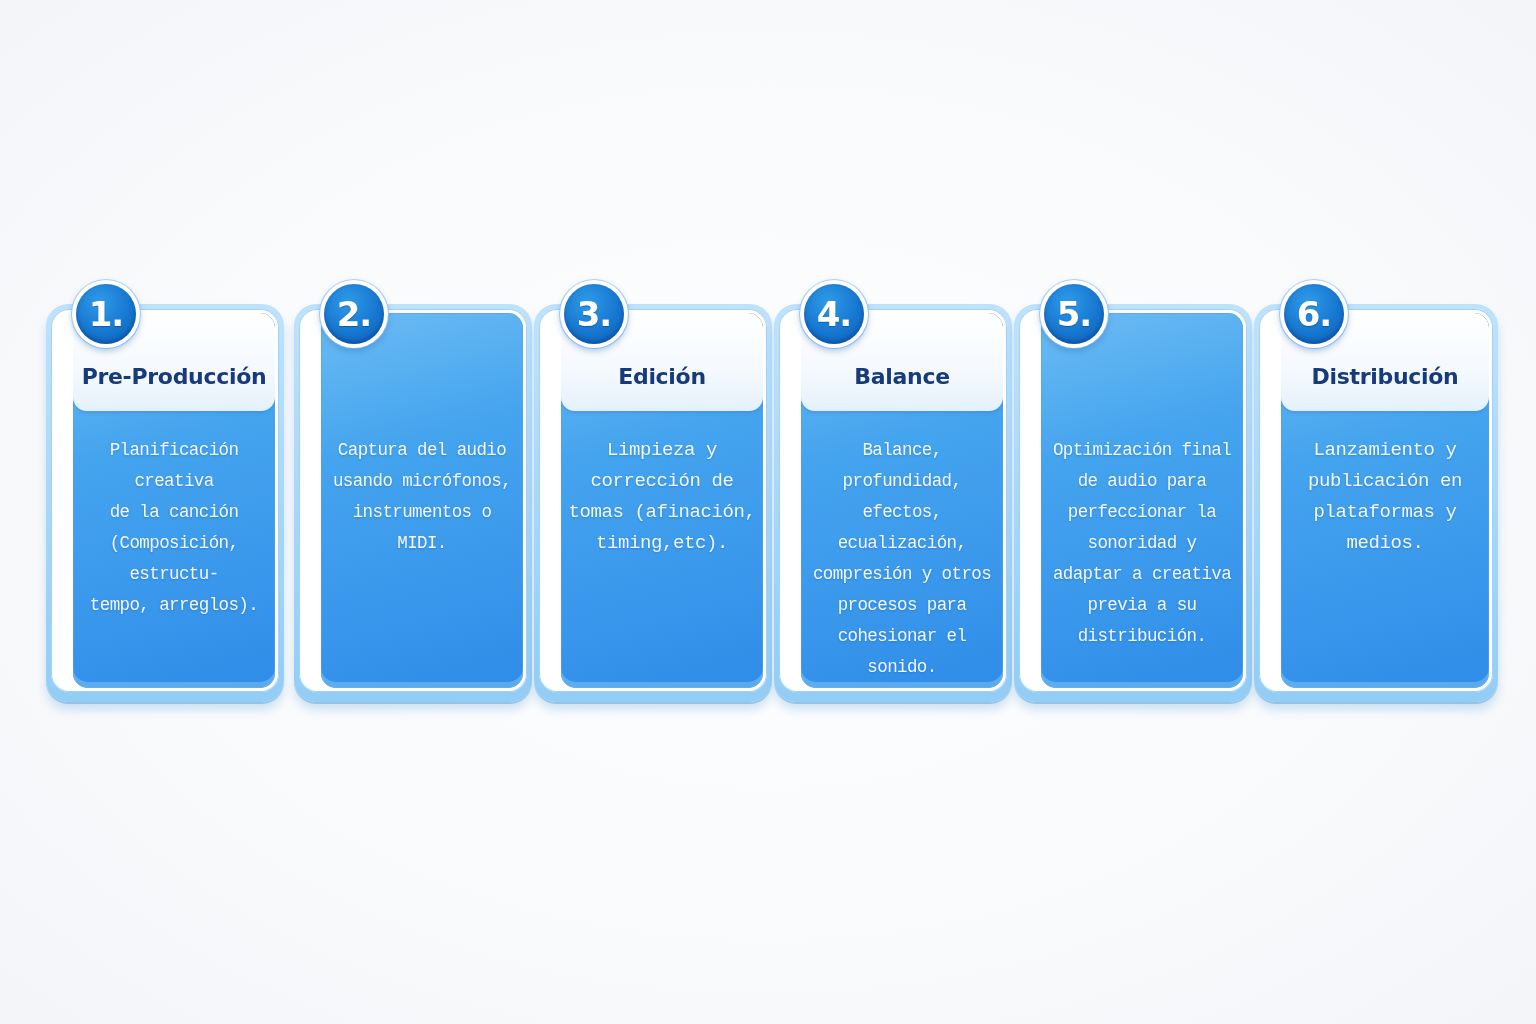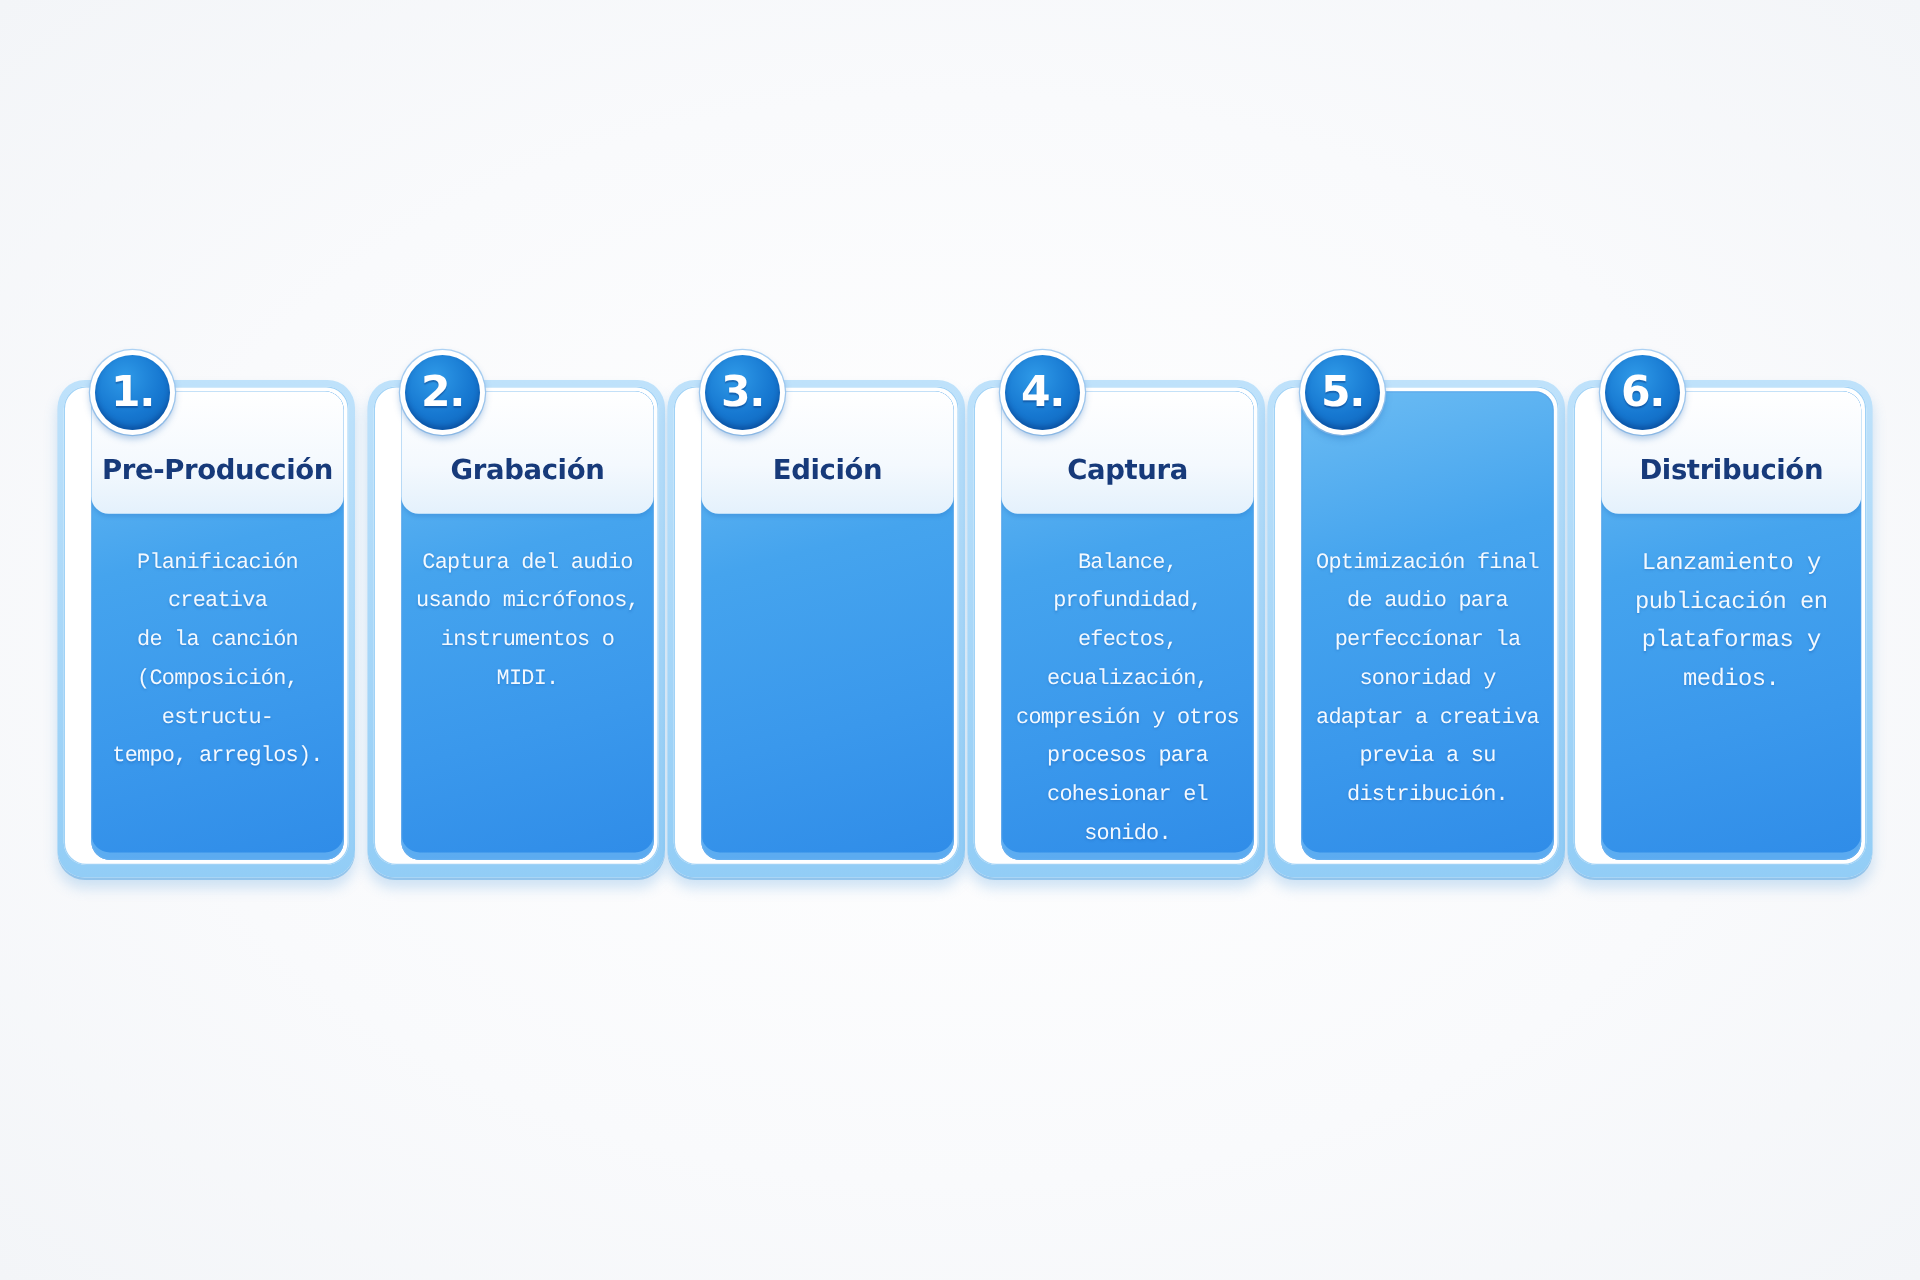--- a/index.html
+++ b/index.html
@@ -134,55 +134,56 @@
   </div>
 
   <div class="card" style="left:294px;">
     <div class="badge">
       <div class="badge-core">
         <span class="badge-num">2.</span>
       </div>
     </div>
     <div class="card-frame">
       <div class="card-inner">
-        <div class="card-header">
-          <span class="card-title">Grabación</span>
-        </div>
         <div class="card-desc small">Captura del audio
 usando micrófonos,
 instrumentos o MIDI.</div>
       </div>
     </div>
   </div>
 
   <div class="card" style="left:534px;">
     <div class="badge">
       <div class="badge-core">
         <span class="badge-num">3.</span>
       </div>
     </div>
     <div class="card-frame">
       <div class="card-inner">
         <div class="card-header">
           <span class="card-title">Edición</span>
         </div>
+        <div class="card-desc">Limpieza y
+corrección de
+tomas (afinación,
+timing,etc).</div>
       </div>
     </div>
   </div>
 
   <div class="card" style="left:774px;">
     <div class="badge">
       <div class="badge-core">
         <span class="badge-num">4.</span>
       </div>
     </div>
     <div class="card-frame">
       <div class="card-inner">
         <div class="card-header">
-          <span class="card-title">Captura</span>
+          <span class="card-title">Balance</span>
         </div>
         <div class="card-desc small">Balance,
 profundidad,
 efectos,
 ecualización,
 compresión y otros
 procesos para
 cohesionar el sonido.</div>
       </div>
     </div>

